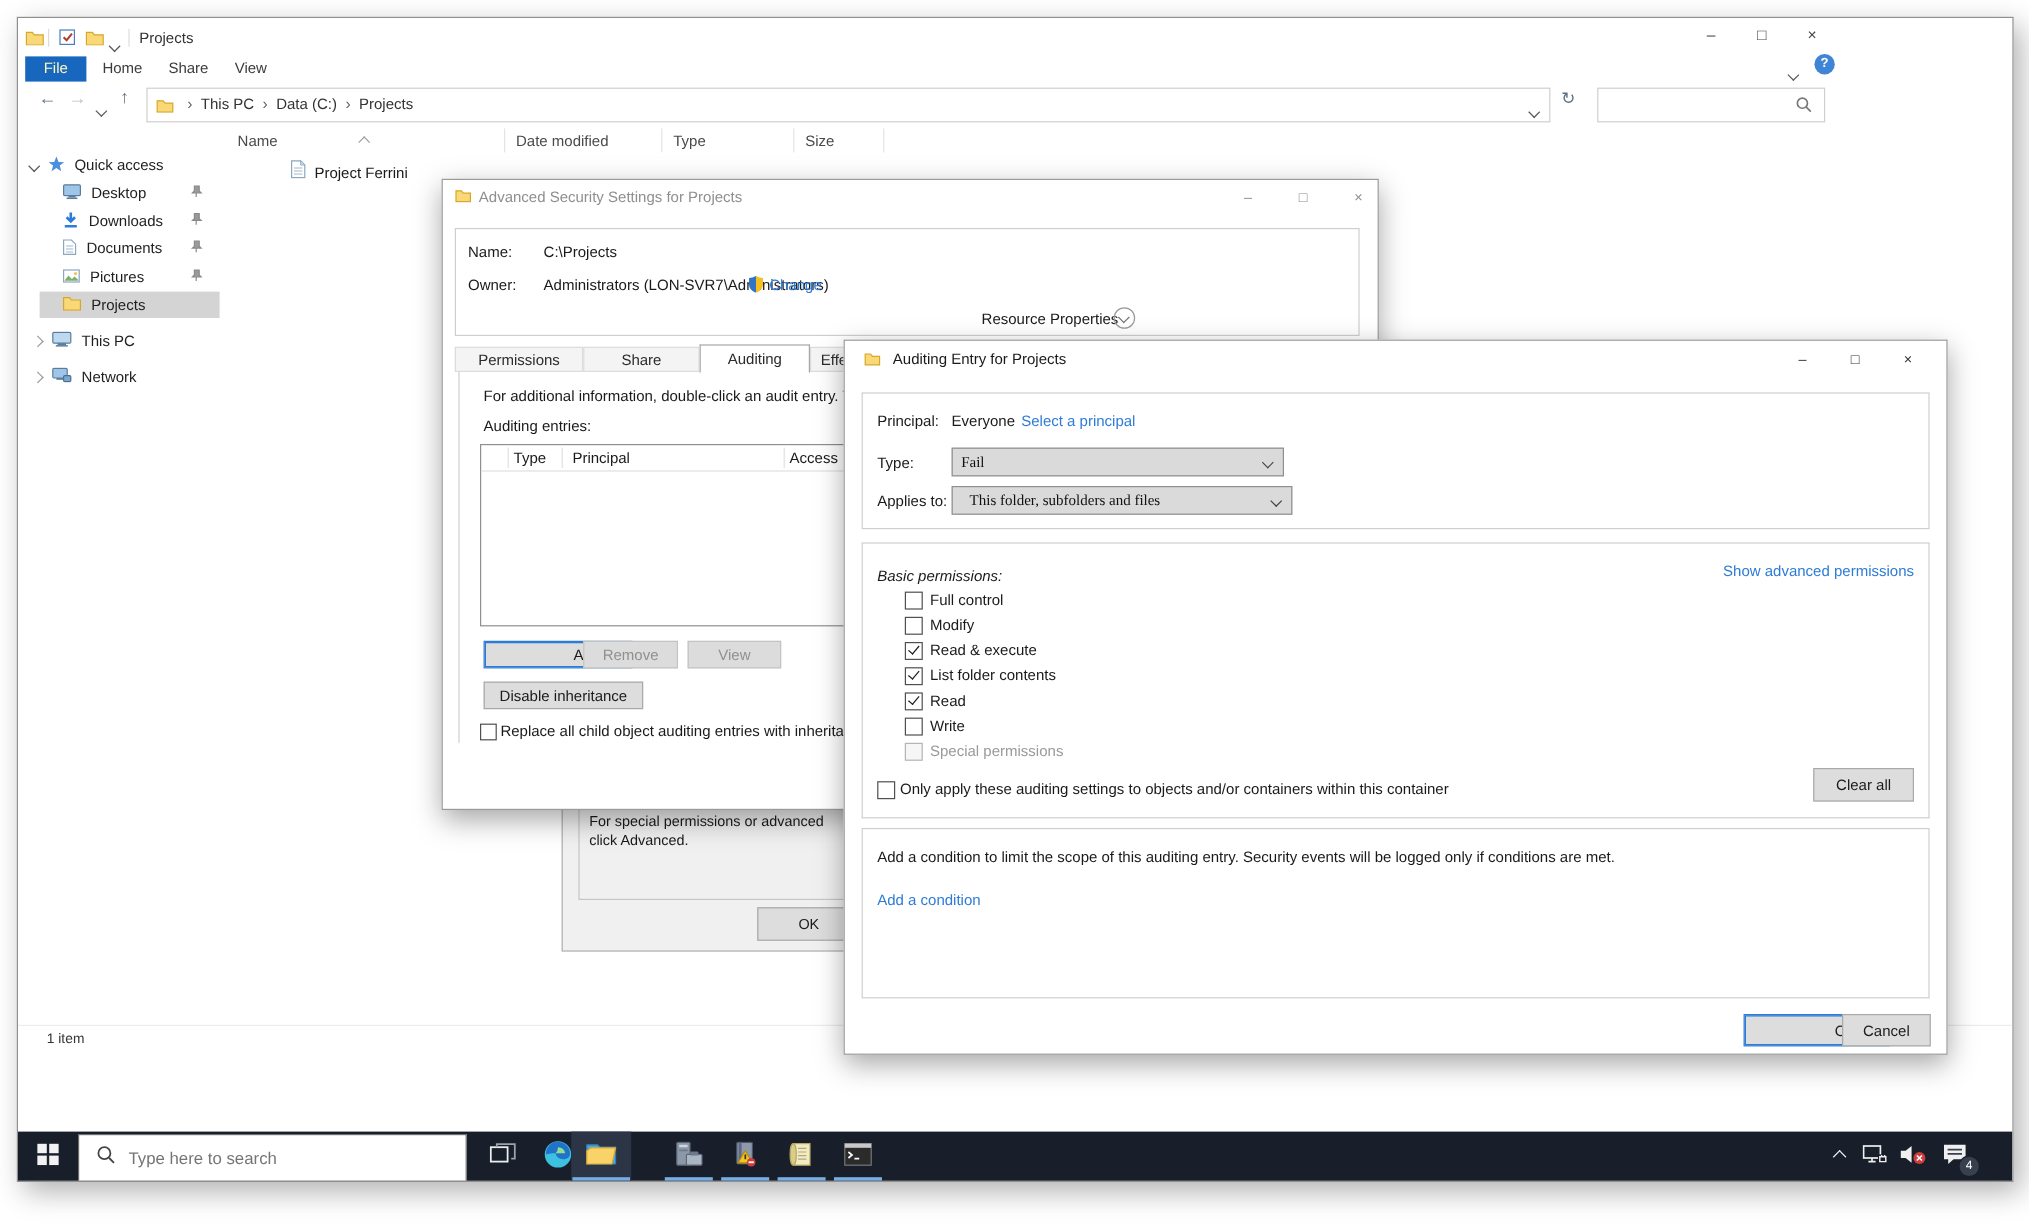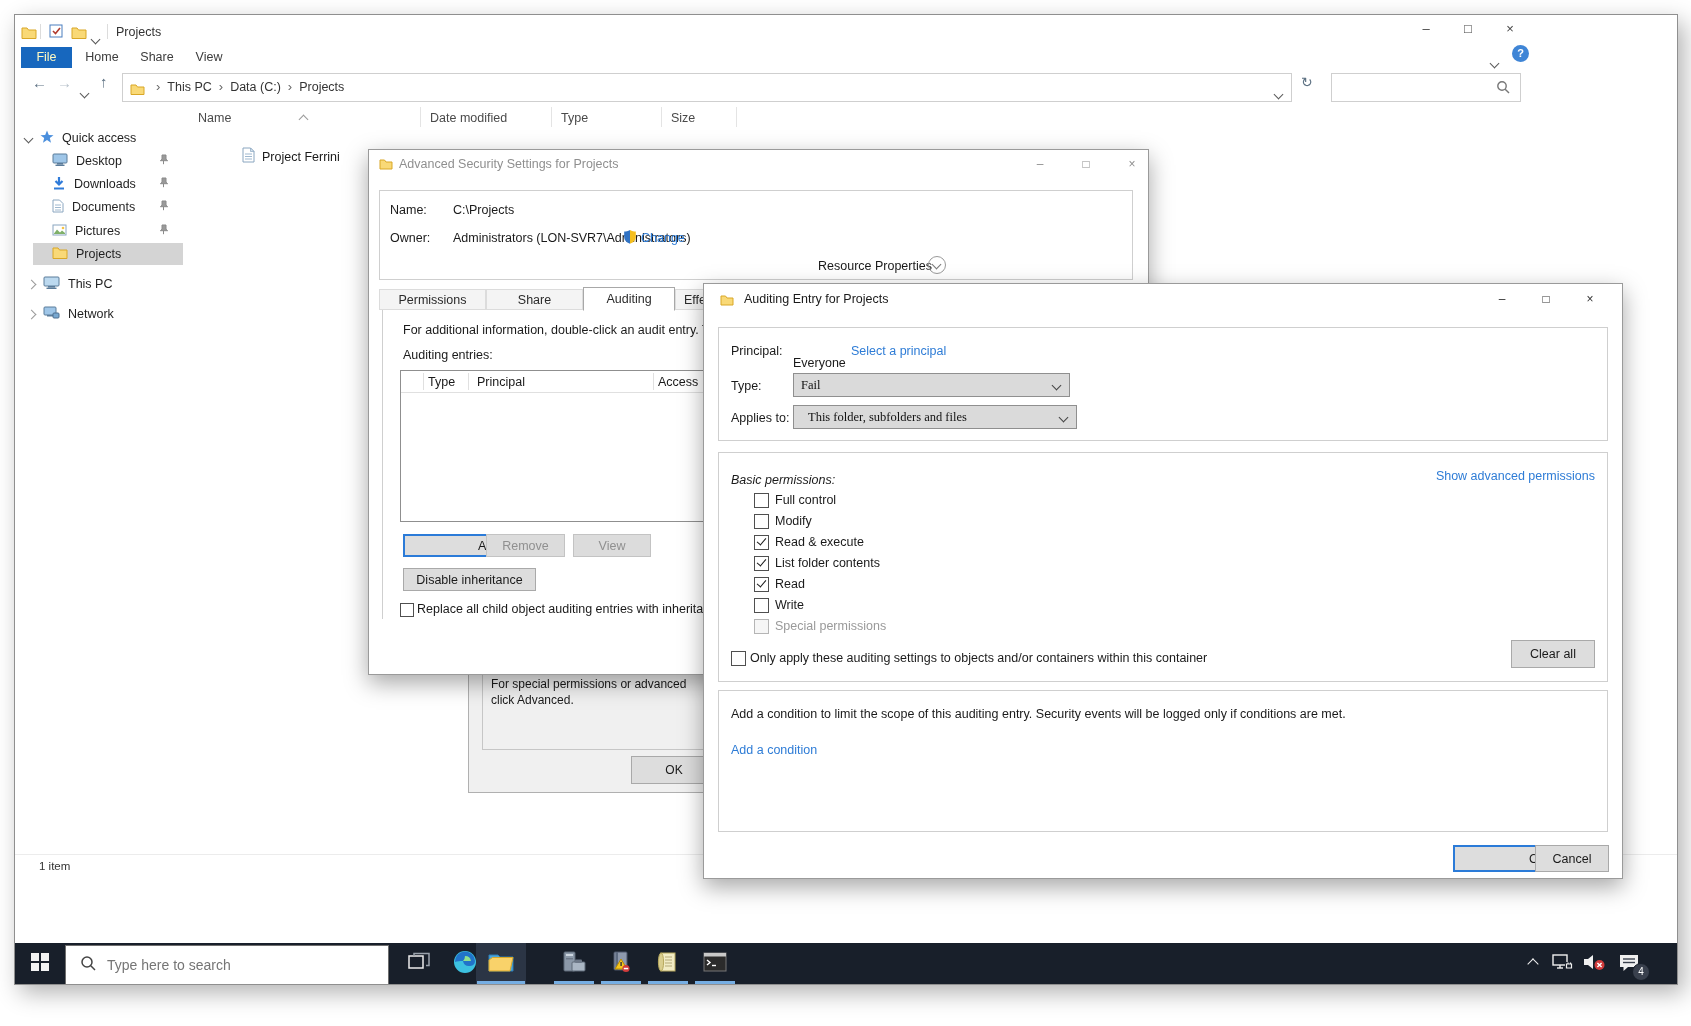--- a/index.html
+++ b/index.html
@@ -129,21 +129,21 @@
     <span class="abs col-head" style="left:183px;top:96px;">Name</span>
     <span class="abs" style="left:285px;top:94px;"><span class="chev up"></span></span>
     <span class="abs col-head" style="left:415px;top:96px;">Date modified</span>
     <span class="abs col-head" style="left:546px;top:96px;">Type</span>
     <span class="abs col-head" style="left:656px;top:96px;">Size</span>
     <span class="abs col-sep" style="left:405px;"></span>
     <span class="abs col-sep" style="left:536px;"></span>
     <span class="abs col-sep" style="left:646px;"></span>
     <span class="abs col-sep" style="left:721px;"></span>
 
-    <div class="abs" style="left:183px;top:132px;display:flex;align-items:center;gap:7px;padding-left:44px;">
+    <div class="abs" style="left:183px;top:118px;display:flex;align-items:center;gap:7px;padding-left:44px;">
       <span>
         <svg width="13" height="16">
             <path d="M1 1 h7.5 l3.5 3.5 V15 H1 z" fill="#fff" stroke="#8aa6c0"></path>
             <path d="M8.5 1 l3.5 3.5 H8.5 z" fill="#d5e3f0" stroke="#8aa6c0" stroke-width=".7"></path>
             <line x1="3" y1="7" x2="10" y2="7" stroke="#9fb8cf"></line>
             <line x1="3" y1="9.5" x2="10" y2="9.5" stroke="#9fb8cf"></line>
             <line x1="3" y1="12" x2="10" y2="12" stroke="#9fb8cf"></line>
           </svg></span>
       <span style="font-size:12.5px;color:#1a1a1a;">Project Ferrini</span>
     </div>
@@ -325,21 +325,21 @@
       <svg width="14" height="12">
           <path d="M1 2 h4.5 l1.5 2 H13 v7 H1 z" fill="#f9d977" stroke="#d9a727"></path>
         </svg></span>
     <span class="abs dlg-title" style="left:40px;top:8px;">Auditing Entry for Projects</span>
     <div class="abs dlg-chrome" style="left:782px;top:5px;">–</div>
     <div class="abs dlg-chrome" style="left:826px;top:5px;">□</div>
     <div class="abs dlg-chrome" style="left:870px;top:5px;">×</div>
 
     <div class="groupbox" style="left:14px;top:43px;width:888px;height:112px;">
       <span class="abs lbl" style="left:12px;top:16px;">Principal:</span>
-      <span class="abs lbl" style="left:74px;top:16px;margin-top:12px;">Everyone</span>
+      <span class="abs lbl" style="left:74px;top:16px;">Everyone</span>
       <span class="abs link" style="left:132px;top:16px;">Select a principal</span>
       <span class="abs lbl" style="left:12px;top:51px;">Type:</span>
       <div class="combo" style="left:74px;top:45px;width:268px;height:22px;">
         <span>Fail</span>
         <span class="chev down"></span>
       </div>
       <span class="abs lbl" style="left:12px;top:83px;">Applies to:</span>
       <div class="combo" style="left:74px;top:77px;width:268px;height:22px;padding-left:14px;">
         <span>This folder, subfolders and files</span>
         <span class="chev down"></span>

